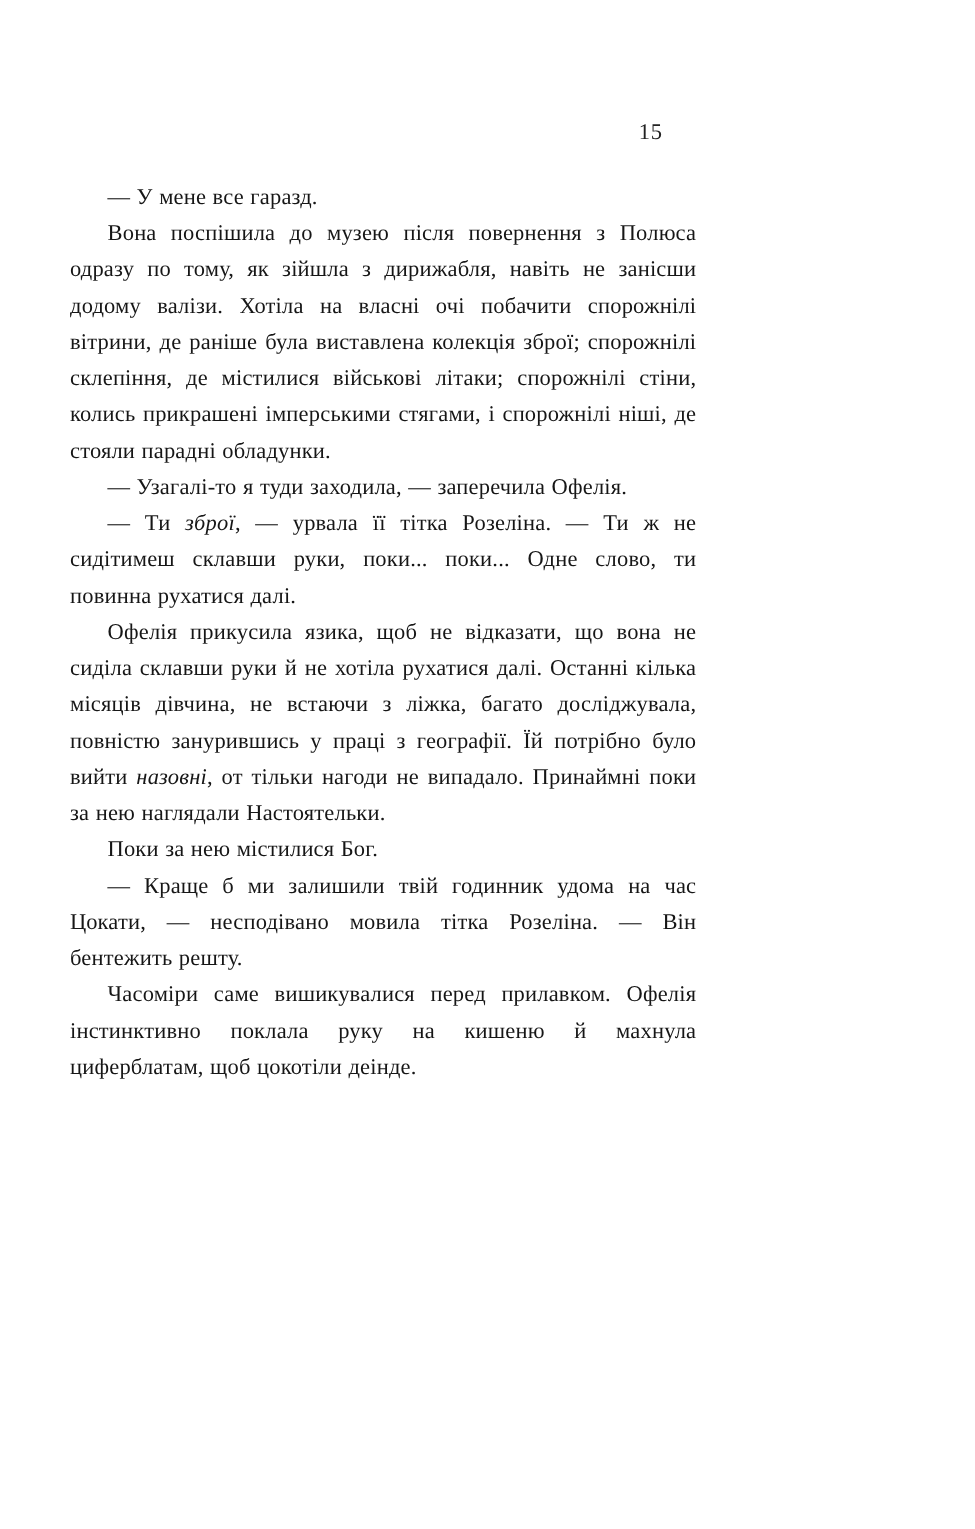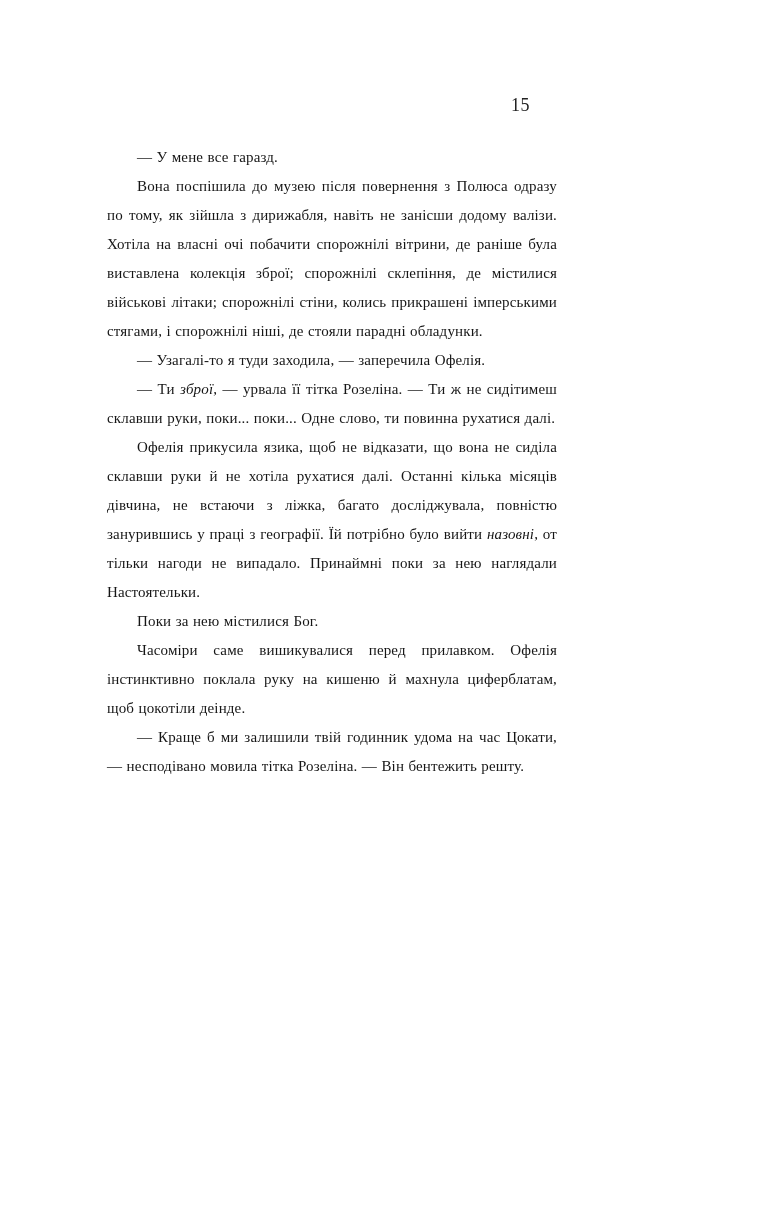--- a/index.html
+++ b/index.html
@@ -12,35 +12,35 @@
     background: #ffffff;
     font-family: "Liberation Serif", "DejaVu Serif", serif;
     color: #161616;
     overflow: hidden;
   }
   .page {
     position: relative;
     width: 661px;
     height: 1223px;
     box-sizing: border-box;
-    padding: 95px 104px 0 107px;
+    padding: 95px 104px 0 56px;
     background: #ffffff;
   }
   .page-number {
     text-align: right;
     padding-right: 27px;
     font-size: 18px;
     line-height: 21px;
     letter-spacing: 0.5px;
     color: #222222;
     margin: 0 0 27px 0;
   }
   .text-block p {
     margin: 0;
-    font-size: 15px;
+    font-size: 18px;
     line-height: 29px;
     text-align: justify;
     text-indent: 30px;
     letter-spacing: 0.15px;
     word-spacing: 0.5px;
     color: #161616;
     hyphens: auto;
     -webkit-hyphens: auto;
   }
   .em {
@@ -64,18 +64,18 @@
     <p><span>— Узагалі-то я туди заходила, — заперечила Офелія.</span></p>
 
 
 
     <p><span>— Ти </span><span class="em">зброї</span><span>, — урвала її тітка Розеліна. — Ти ж не сидітимеш склавши руки, поки... поки... Одне слово, ти повинна рухатися далі.</span></p>
 
     <p><span>Офелія прикусила язика, щоб не відказати, що вона не сиділа склавши руки й не хотіла рухатися далі. Останні кілька місяців дівчина, не встаючи з ліжка, багато досліджувала, повністю занурившись у праці з географії. Їй потрібно було вийти </span><span class="em">назовні</span><span>, от тільки нагоди не випадало. Принаймні поки за нею наглядали Настоятельки.</span></p>
 
     <p><span>Поки за нею містилися Бог.</span></p>
 
+    <p><span>— Краще б ми залишили твій годинник удома на час Цокати, — несподівано мовила тітка Розеліна. — Він бентежить решту.</span></p>
+
     <p><span>Часоміри саме вишикувалися перед прилавком. Офелія інстинктивно поклала руку на кишеню й махнула циферблатам, щоб цокотіли деінде.</span></p>
-
-    <p><span>— Краще б ми залишили твій годинник удома на час Цокати, — несподівано мовила тітка Розеліна. — Він бентежить решту.</span></p>
 
   </div>
 </div>
 
 </body></html>

